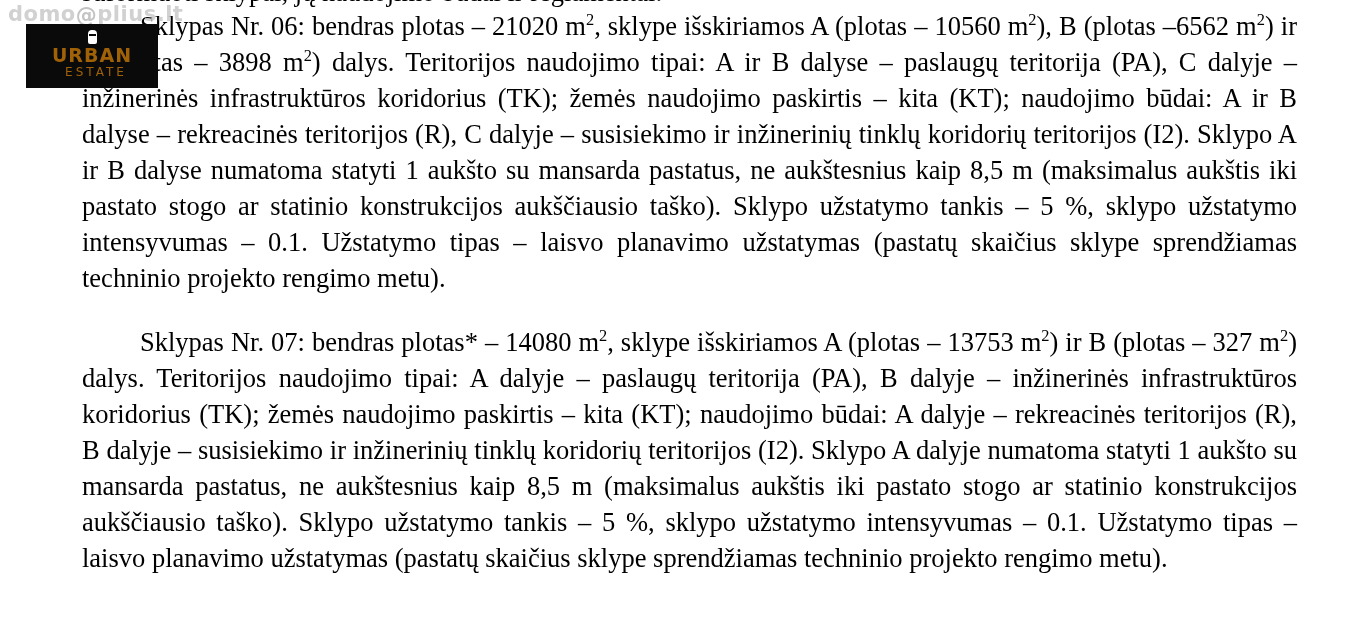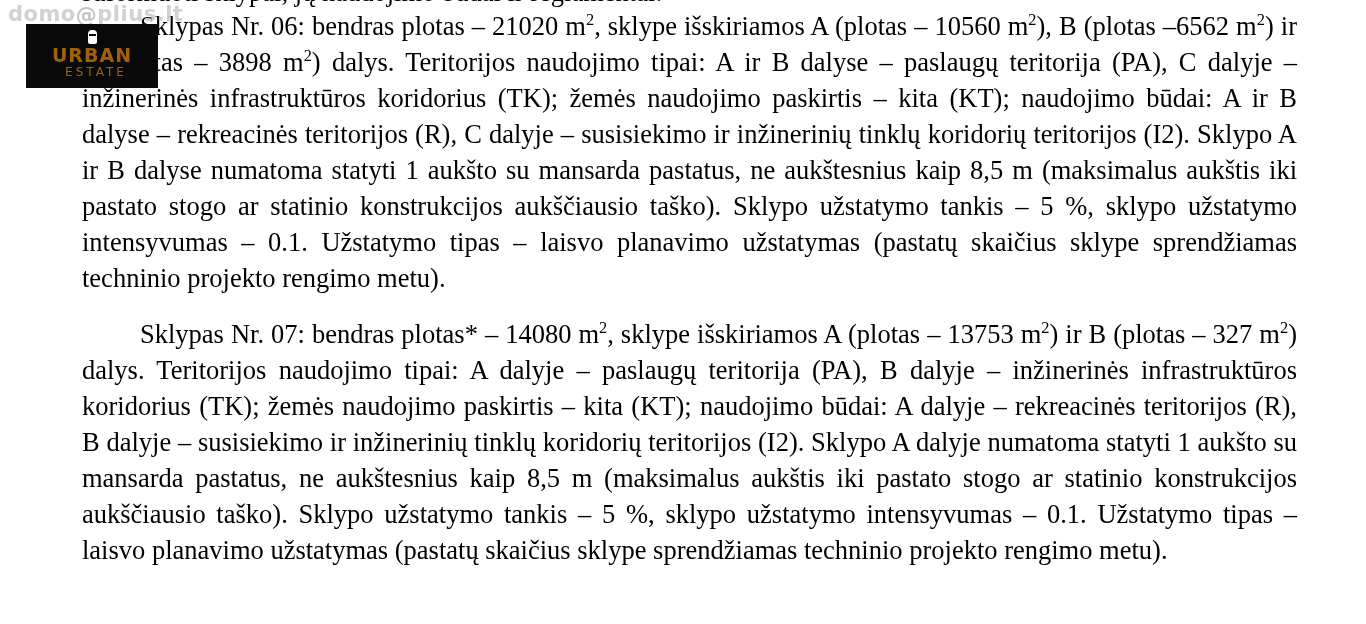--- a/index.html
+++ b/index.html
@@ -92,21 +92,21 @@
     width: 1215px;
   }
   .para {
     font-size: 26.5px;
     line-height: 36px;
     text-align: justify;
     text-justify: inter-word;
     margin: 0;
   }
   .para + .para {
-    margin-top: 20px;
+    margin-top: 28px;
   }
   .para .indent {
     display: inline-block;
     width: 58px;
   }
   .lead {
     font-weight: normal;
   }
   sup {
     font-size: 0.62em;

